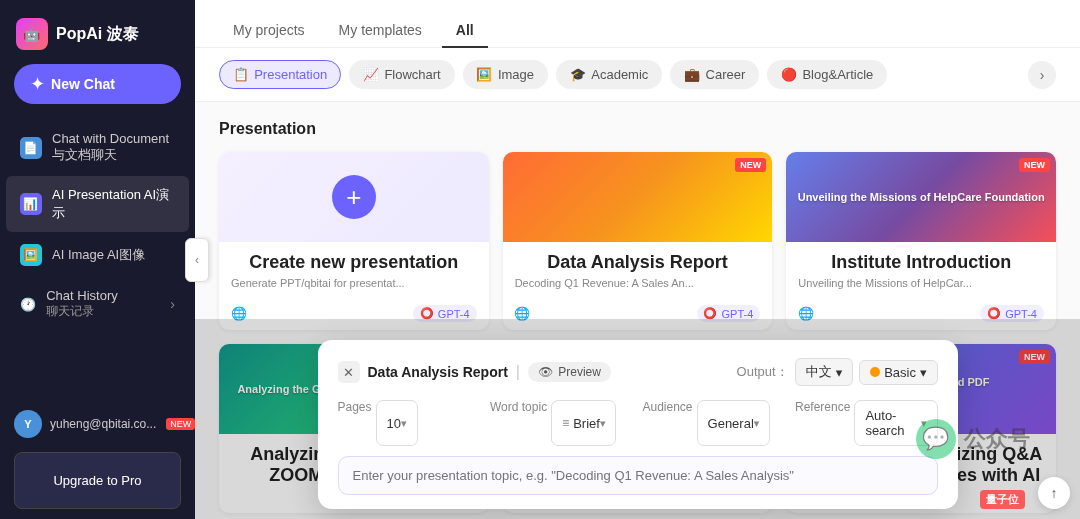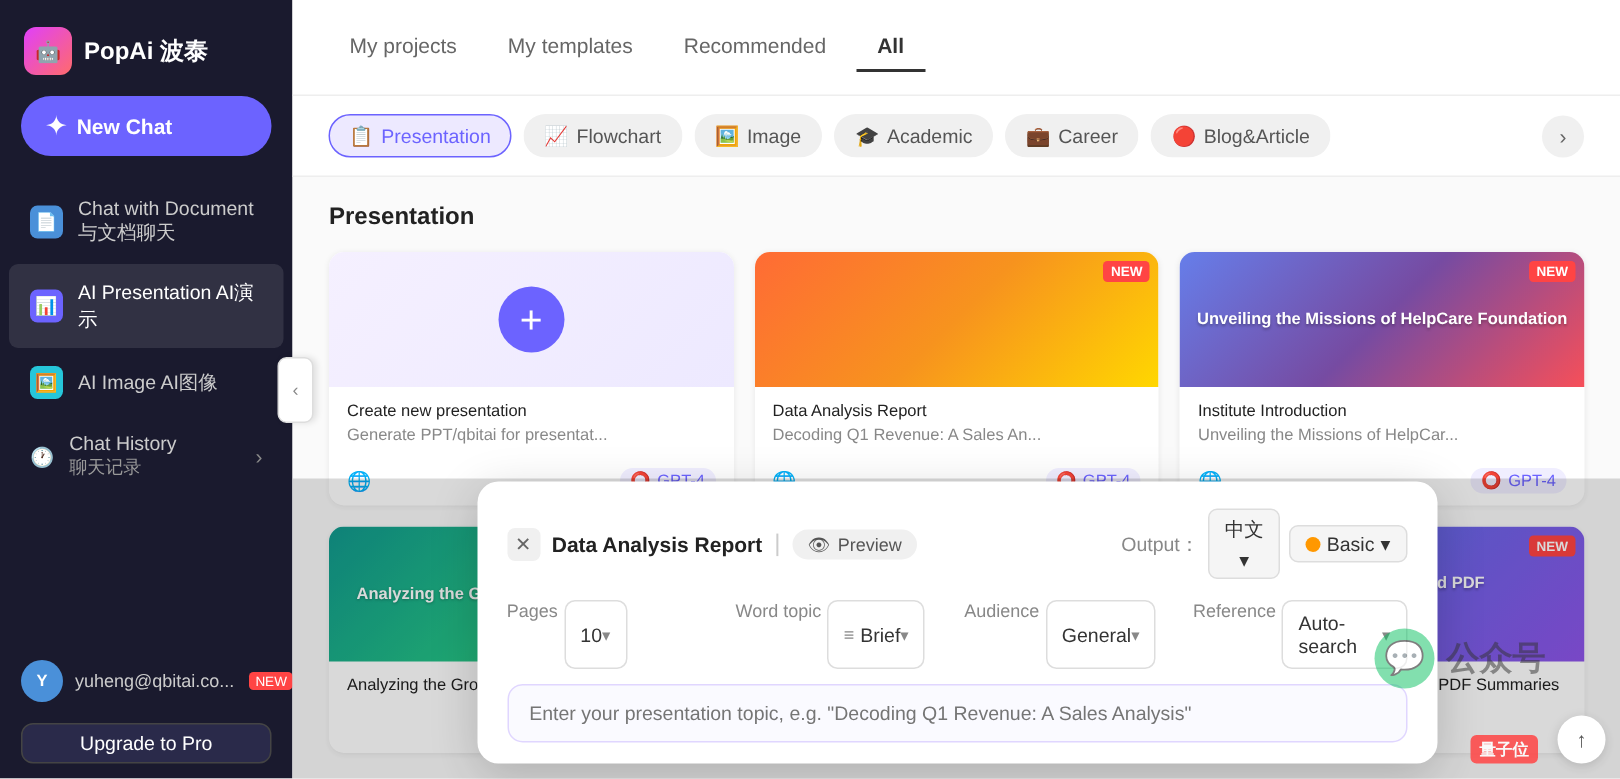--- a/index.html
+++ b/index.html
@@ -111,21 +111,21 @@
       width: 18px; height: 18px; border-radius: 50%;
       display: flex; align-items: center; justify-content: center;
       font-size: 10px;
     }
     .upgrade-btn {
       width: 100%;
       background: #2a2a4a;
       color: #fff;
       border: 1px solid #444;
       border-radius: 8px;
-      padding: 5px;
+      padding: 20px;
       font-size: 13px;
       cursor: pointer;
       margin-top: 8px;
     }
     .sidebar-collapse {
       position: absolute;
       right: -14px;
       top: 50%;
       transform: translateY(-50%);
       width: 24px; height: 44px;
@@ -147,21 +147,21 @@
       display: flex;
       flex-direction: column;
       overflow: hidden;
       position: relative;
     }
 
     
     .top-nav {
       display: flex;
       align-items: flex-end;
-      padding: 14px 24px 16px;
+      padding: 14px 24px 0;
       gap: 6px;
       border-bottom: 1px solid #eee;
       background: #fff;
     }
     .nav-tab {
       padding: 8px 14px;
       font-size: 14px;
       color: #666;
       cursor: pointer;
       border-bottom: 2px solid transparent;
@@ -280,24 +280,25 @@
       color: #fff;
       font-size: 9px;
       font-weight: 700;
       padding: 2px 5px;
       border-radius: 3px;
     }
     .card-info {
       padding: 10px 12px 8px;
     }
     .card-title {
-      font-size: 11px;
-      font-weight: 400;
+      font-size: 18px;
+      font-weight: 700;
       color: #222;
       margin-bottom: 3px;
+      text-align: center;
     }
     .card-desc {
       font-size: 11px;
       color: #888;
       line-height: 1.4;
       white-space: nowrap;
       overflow: hidden;
       text-overflow: ellipsis;
     }
     .card-footer {
@@ -373,21 +374,20 @@
     }
     .output-label { color: #888; }
     .output-select {
       display: flex; align-items: center; gap: 4px;
       background: #f5f5f5;
       border: 1px solid #ddd;
       border-radius: 6px;
       padding: 4px 10px;
       font-size: 13px; cursor: pointer;
       color: #333;
-      flex-direction: column;
     }
     .basic-select {
       display: flex; align-items: center; gap: 4px;
       background: #f5f5f5;
       border: 1px solid #ddd;
       border-radius: 6px;
       padding: 4px 10px;
       font-size: 13px; cursor: pointer;
       color: #333;
     }
@@ -520,21 +520,20 @@
   </div>
 
   <div class="sidebar-collapse">‹</div>
 </div>
 
 <div class="main">
 
   <div class="top-nav">
     <div class="nav-tab">My projects</div>
     <div class="nav-tab">My templates</div>
-    <div class="nav-tab">Recommended</div>
     <div class="nav-tab active">All</div>
   </div>
 
   <div class="category-bar">
     <div class="cat-pill active">
       <span>📋</span>
       <span>Presentation</span>
     </div>
     <div class="cat-pill">
       <span>📈</span>

